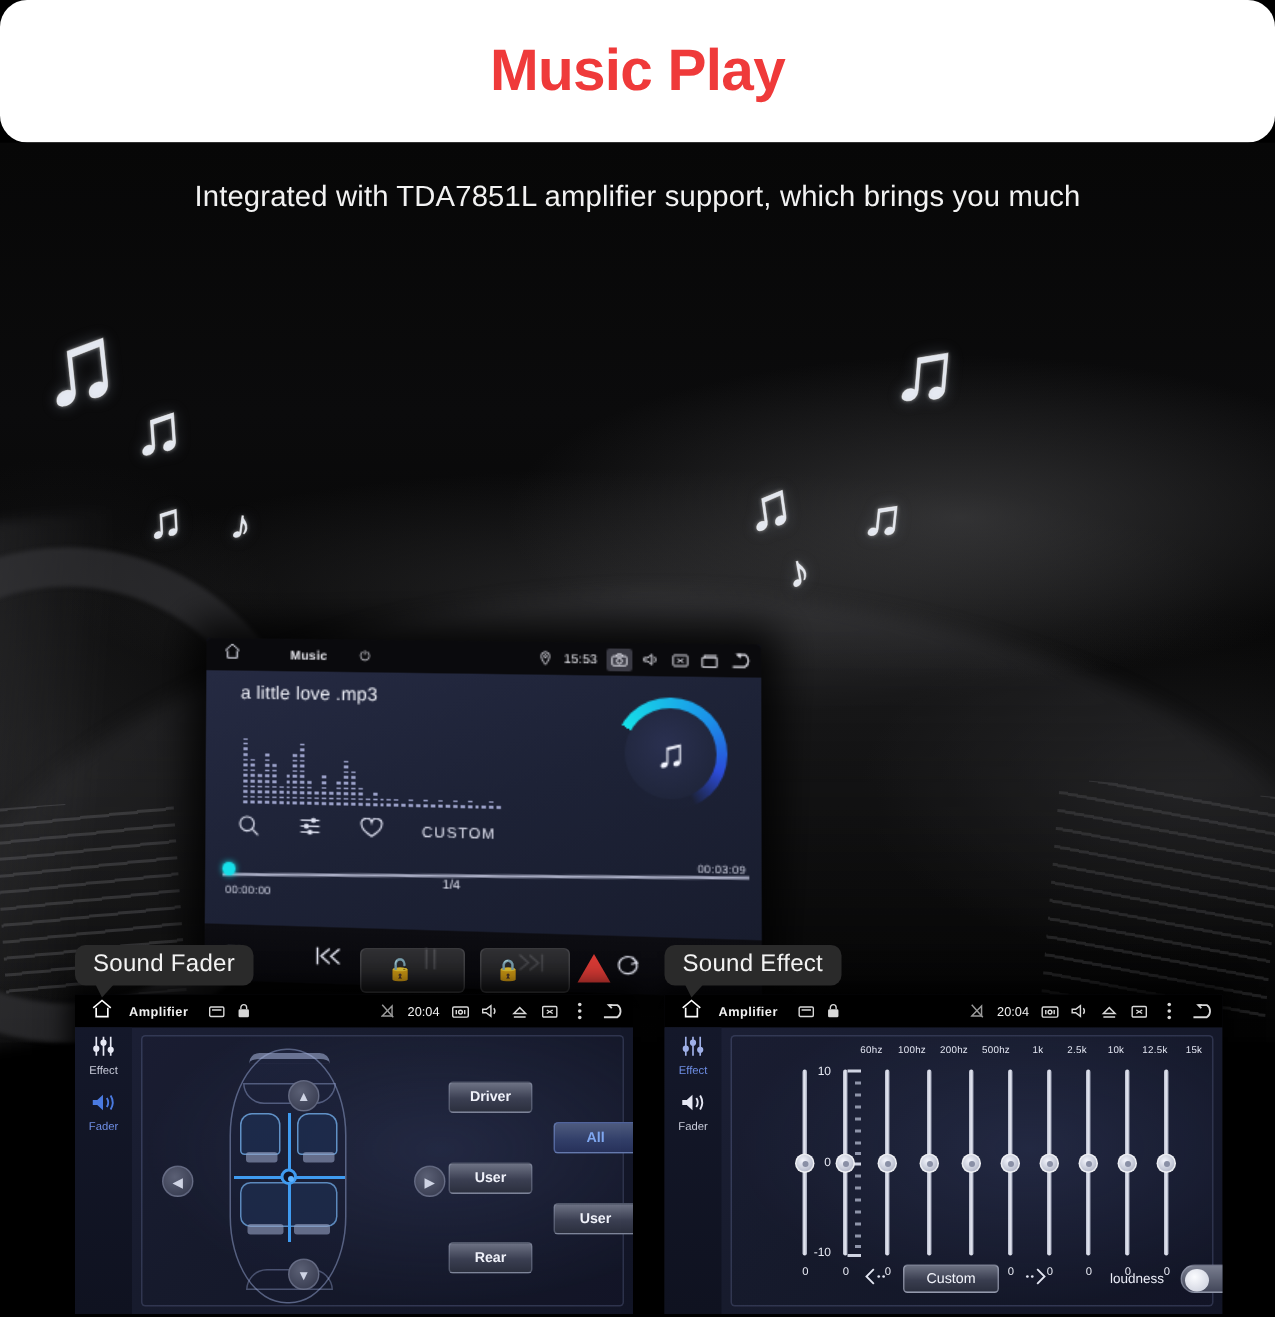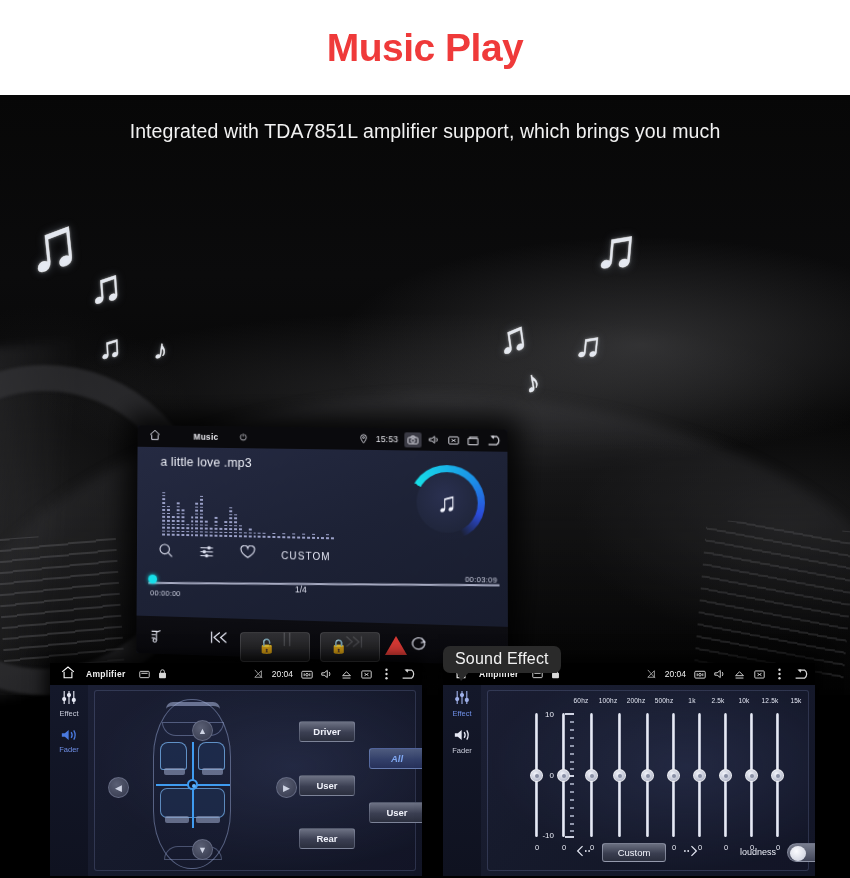--- a/index.html
+++ b/index.html
@@ -2,21 +2,21 @@
 <html><head>
 <meta charset="utf-8">
 <style>
   * { margin:0; padding:0; box-sizing:border-box; }
   html,body { width:850px; height:878px; background:#000; overflow:hidden; }
   body { font-family:"Liberation Sans", sans-serif; }
 
   
   .header{
     width:850px; height:95px; background:#ffffff;
-    display:flex; align-items:center; justify-content:center;
+    display:flex; align-items:center; justify-content:center;border-radius:18px;
   }
   .header-title{
     font-size:39px; font-weight:bold; color:#ef3a3a;
     letter-spacing:-0.5px;
     font-family:"Liberation Sans", sans-serif;
   }
 
   
   .stage{
     position:relative; width:850px; height:783px; overflow:hidden;
@@ -195,21 +195,21 @@
      border:1px solid rgba(160,170,200,0.35); color:#cfd4e4; font-size:9px;
      display:flex; align-items:center; justify-content:center;}
   .ab-up{ left:97px; top:29px;} .ab-down{ left:97px; bottom:10px;}
   .ab-left{ left:13px; top:86px;} .ab-right{ left:181px; top:86px;}
 
   .fbtn{ position:absolute; width:56px; height:21px; border-radius:3px;
      background:linear-gradient(180deg,#6d7284,#3b3f52 55%,#2b2f3e);
      border:1px solid rgba(170,180,205,0.3); color:#f0f2fa;
      font-size:9.5px; font-weight:bold; display:flex; align-items:center; justify-content:center;}
   .fbtn.sel{ background:linear-gradient(180deg,#4e5b7e,#33406a 55%,#27315a);
-     color:#7fa7f0; border-color:rgba(130,160,230,0.45);font-style:italic;}
+     color:#7fa7f0; border-color:rgba(130,160,230,0.45);}
   .fb-driver{ left:204px; top:30px;} .fb-front{ left:204px; top:84px;} .fb-rear{ left:204px; top:137px;}
   .fb-all{ left:274px; top:57px;} .fb-user{ left:274px; top:111px;}
 
   
   .eq-head{ position:absolute; left:44px; right:6px; top:6px; height:12px; }
   .eq-freq{ position:absolute; font-size:6.5px; color:#e3e6f2; letter-spacing:0.2px;
      transform:translateX(-50%); text-align:center;}
   .eq-scale{ position:absolute; left:68px; top:22px; height:124px; width:18px;}
   .eq-scale .sv{ position:absolute; right:0; width:9px; height:1.5px; background:#cfd3e2;}
   .eq-scale .sv.sm{ width:4px; background:#8f95aa;}
@@ -446,20 +446,21 @@
   <div class="panels">
 
     <div class="hw">
       <div class="hw-btn" style="left:240px; width:70px;"></div>
       <div class="hw-btn" style="left:320px; width:60px;"></div>
       <div class="hw-ico" style="left:258px;">🔓</div>
       <div class="hw-ico" style="left:330px;">🔒</div>
       <div class="hw-tri"></div>
     </div>
 
+    <div class="tooltip" style="left:50px; top:0px;">Sound Fader</div>
 
     <div class="panel left">
       <div class="p-status">
         <span class="p-home">
           <svg width="16" height="13" viewBox="0 0 24 20" fill="none" stroke="#fff" stroke-width="1.7">
               <path d="M3 9 L12 1.5 L21 9"></path>
               <path d="M6 9 V18 H18 V9"></path>
             </svg>
         </span>
         <span class="p-title">Amplifier</span>
@@ -569,21 +570,21 @@
 
           <div class="fbtn fb-driver">Driver</div>
           <div class="fbtn fb-front">User</div>
           <div class="fbtn fb-rear">Rear</div>
           <div class="fbtn fb-all sel">All</div>
           <div class="fbtn fb-user">User</div>
         </div>
       </div>
     </div>
 
-    <div class="tooltip" style="left:443px; top:16px;">Sound Effect</div>
+    <div class="tooltip" style="left:443px; top:0px;">Sound Effect</div>
 
     <div class="panel right">
       <div class="p-status">
         <span class="p-home">
           <svg width="16" height="13" viewBox="0 0 24 20" fill="none" stroke="#fff" stroke-width="1.7">
               <path d="M3 9 L12 1.5 L21 9"></path>
               <path d="M6 9 V18 H18 V9"></path>
             </svg>
         </span>
         <span class="p-title">Amplifier</span>

